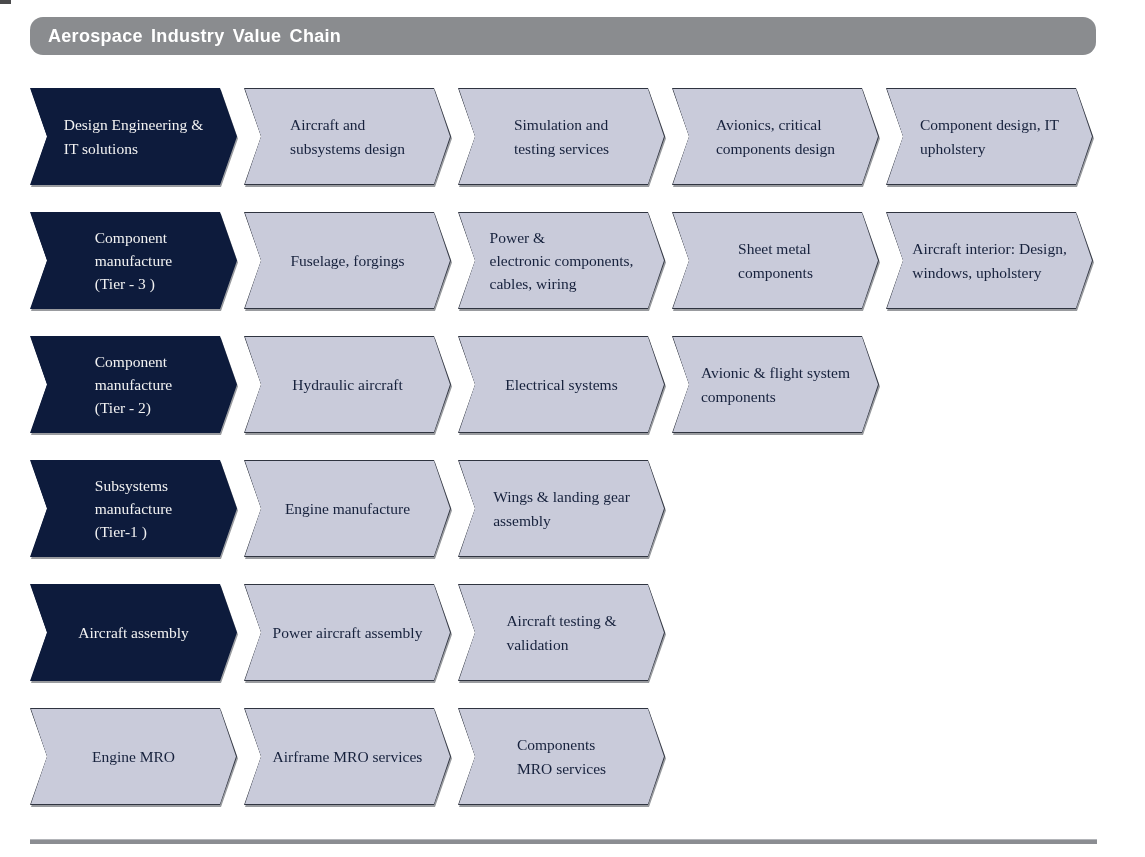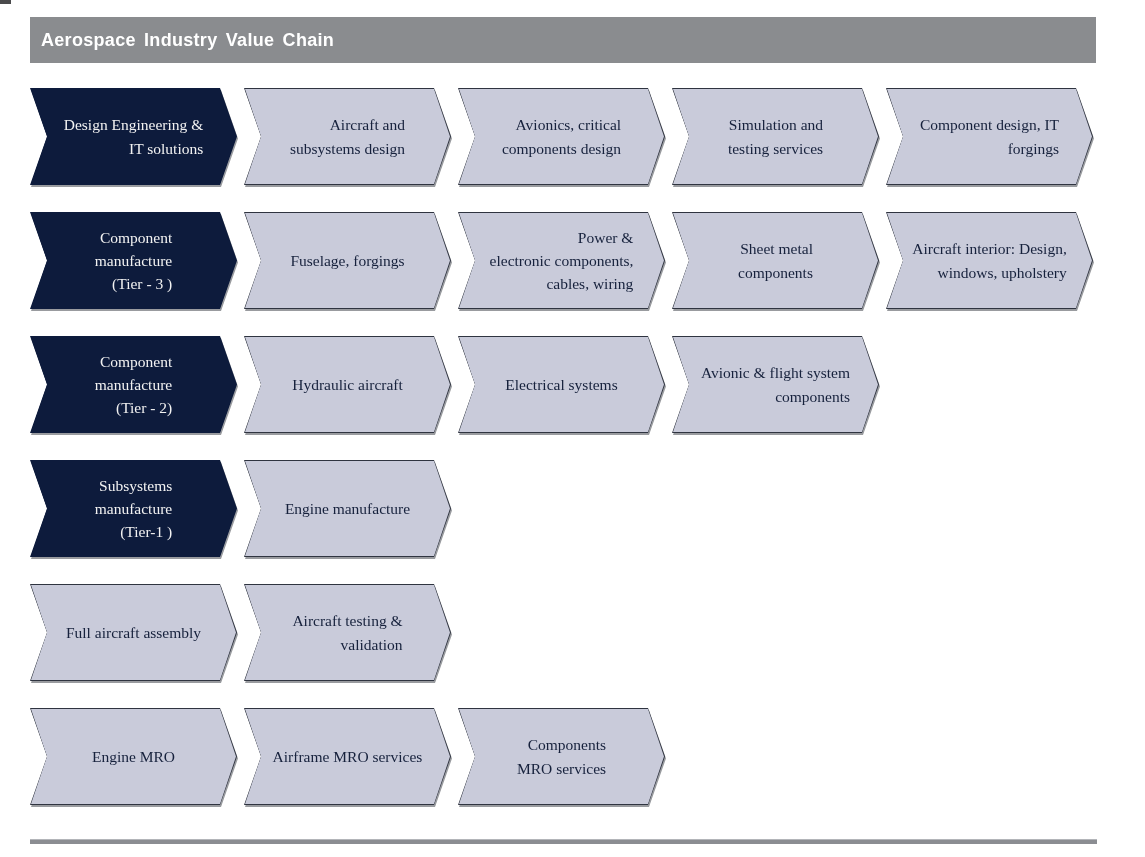--- a/index.html
+++ b/index.html
@@ -12,25 +12,26 @@
   }
 
   .corner-mark {
     position: absolute; left: 0; top: 0;
     width: 11px; height: 4px;
     background: #4a4a4c;
   }
 
   .header-bar {
     position: absolute; left: 30px; top: 17px;
-    width: 1066px; height: 46px;
+    width: 1066px; height: 38px;
     background: var(--header-bg, #8a8c8f);
     display: flex; align-items: center;
     box-sizing: border-box;
-    padding-left: 11px;
+    padding-left: 18px;
+    border-radius: 13px;
   }
   .header-bar .title {
     font-family: "Liberation Sans", sans-serif;
     font-weight: bold;
     font-size: 18px;
     letter-spacing: 0.3px;
     word-spacing: 3px;
     color: var(--header-text, #ffffff);
   }
 
@@ -55,21 +56,21 @@
     width: 100%; height: 100%;
     position: relative;
     background: var(--step-border, #2f3440);
     clip-path: polygon(17px 50%, 0 0, calc(100% - 17px) 0, 100% 50%, calc(100% - 17px) 100%, 0 100%);
   }
   .chev-inner {
     position: absolute; inset: 1px;
     background: var(--step-fill, #c9cbda);
     clip-path: polygon(16px 50%, 0 0, calc(100% - 16px) 0, 100% 50%, calc(100% - 16px) 100%, 0 100%);
     display: flex; align-items: center; justify-content: center;
-    text-align: right;
+    text-align: left;
     box-sizing: border-box;
     padding: 12px 19px;
   }
   .chev-label {
     white-space: pre-line;
     font-size: 15.5px;
     line-height: 1.5;
     color: var(--step-text, #16213c);
   }
   .cat .chev-outer { background: var(--category-fill, #0d1b3c); }
@@ -107,38 +108,38 @@
         <div class="chev-outer">
           <div class="chev-inner">
             <span class="chev-label">Aircraft and
 subsystems design</span>
           </div>
         </div>
       </div>
       <div class="chev-shadow">
         <div class="chev-outer">
           <div class="chev-inner">
+            <span class="chev-label">Simulation and
+testing services</span>
+          </div>
+        </div>
+      </div>
+      <div class="chev-shadow">
+        <div class="chev-outer">
+          <div class="chev-inner">
             <span class="chev-label">Avionics, critical
 components design</span>
           </div>
         </div>
       </div>
       <div class="chev-shadow">
         <div class="chev-outer">
           <div class="chev-inner">
-            <span class="chev-label">Simulation and
-testing services</span>
-          </div>
-        </div>
-      </div>
-      <div class="chev-shadow">
-        <div class="chev-outer">
-          <div class="chev-inner">
             <span class="chev-label">Component design, IT
-forgings</span>
+upholstery</span>
           </div>
         </div>
       </div>
     </div>
     <div class="row">
       <div class="chev-shadow cat">
         <div class="chev-outer">
           <div class="chev-inner">
             <span class="chev-label">Component
 manufacture
@@ -222,26 +223,41 @@
           </div>
         </div>
       </div>
       <div class="chev-shadow">
         <div class="chev-outer">
           <div class="chev-inner">
             <span class="chev-label">Engine manufacture</span>
           </div>
         </div>
       </div>
-    </div>
-    <div class="row">
-      <div class="chev-shadow">
-        <div class="chev-outer">
-          <div class="chev-inner">
-            <span class="chev-label">Full aircraft assembly</span>
+      <div class="chev-shadow">
+        <div class="chev-outer">
+          <div class="chev-inner">
+            <span class="chev-label">Wings &amp; landing gear
+assembly</span>
+          </div>
+        </div>
+      </div>
+    </div>
+    <div class="row">
+      <div class="chev-shadow cat">
+        <div class="chev-outer">
+          <div class="chev-inner">
+            <span class="chev-label">Aircraft assembly</span>
+          </div>
+        </div>
+      </div>
+      <div class="chev-shadow">
+        <div class="chev-outer">
+          <div class="chev-inner">
+            <span class="chev-label">Power aircraft assembly</span>
           </div>
         </div>
       </div>
       <div class="chev-shadow">
         <div class="chev-outer">
           <div class="chev-inner">
             <span class="chev-label">Aircraft testing &amp;
 validation</span>
           </div>
         </div>

